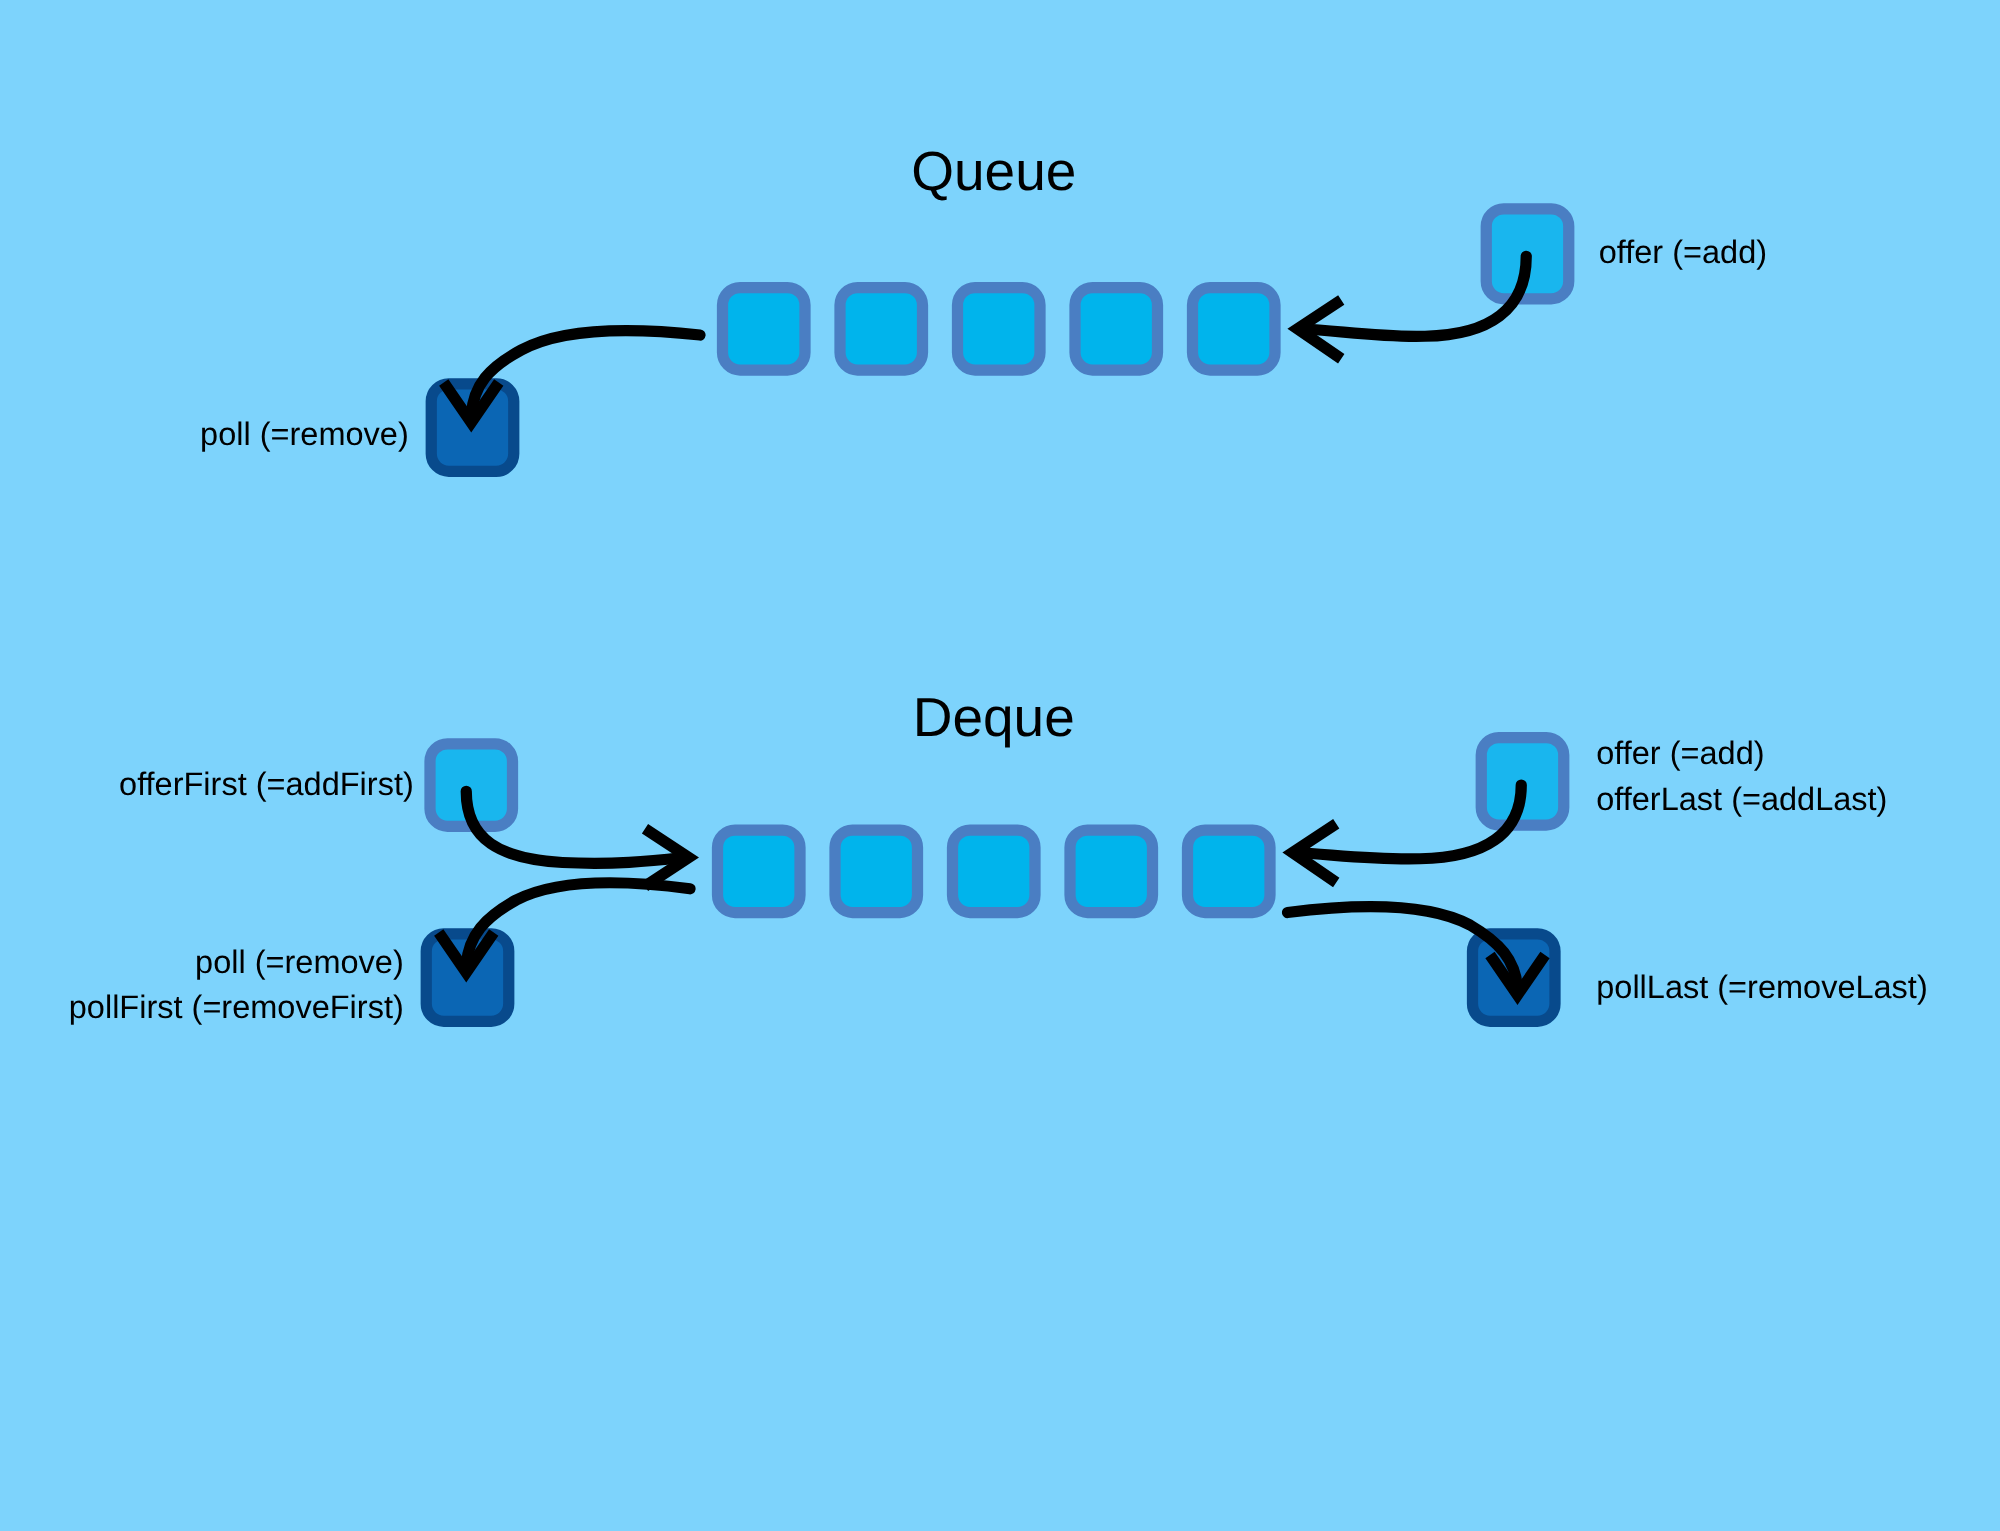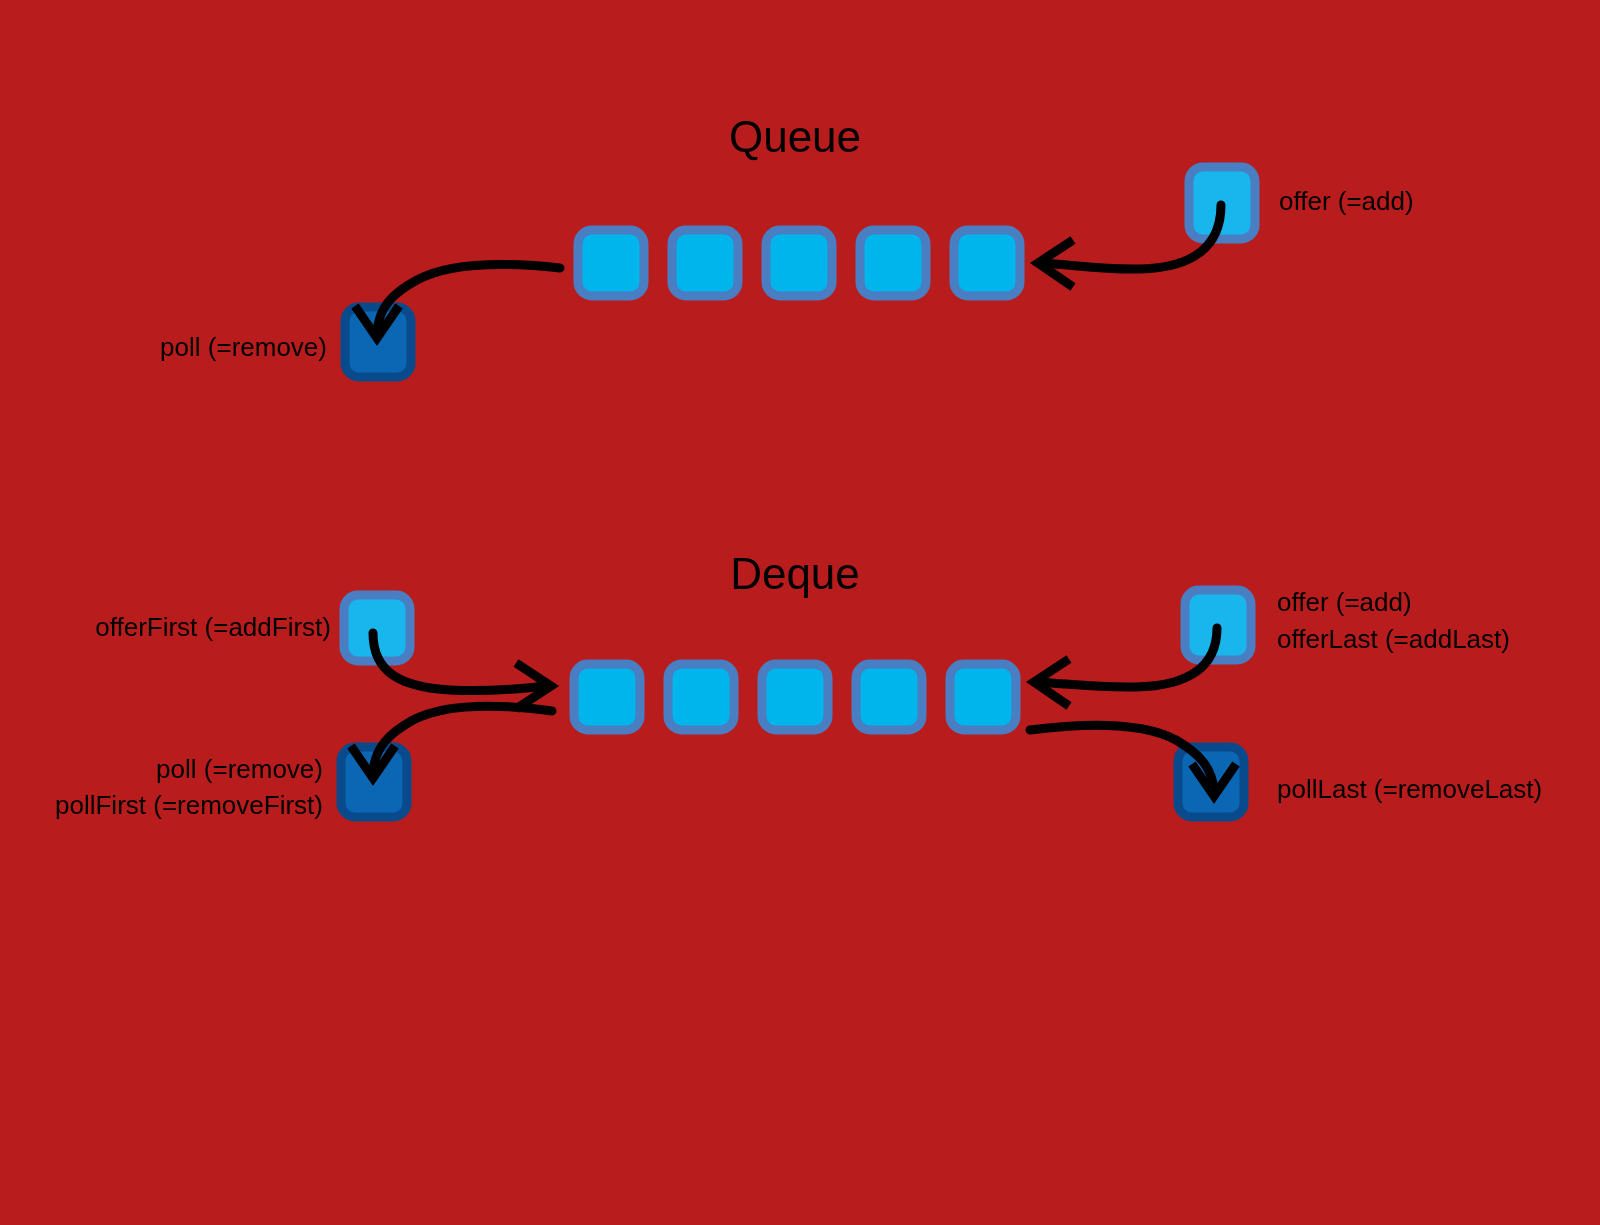--- a/index.html
+++ b/index.html
@@ -10,21 +10,21 @@
   body {
     width: 1600px;
     height: 1225px;
     font-family: "Liberation Sans", sans-serif;
     overflow: hidden;
   }
   #diagram-root {
     position: relative;
     width: 1600px;
     height: 1225px;
-    background: #b91c1c;
+    background: #7dd3fc;
   }
   svg.canvas {
     position: absolute;
     top: 0;
     left: 0;
     width: 1600px;
     height: 1225px;
     display: block;
   }
   text {

